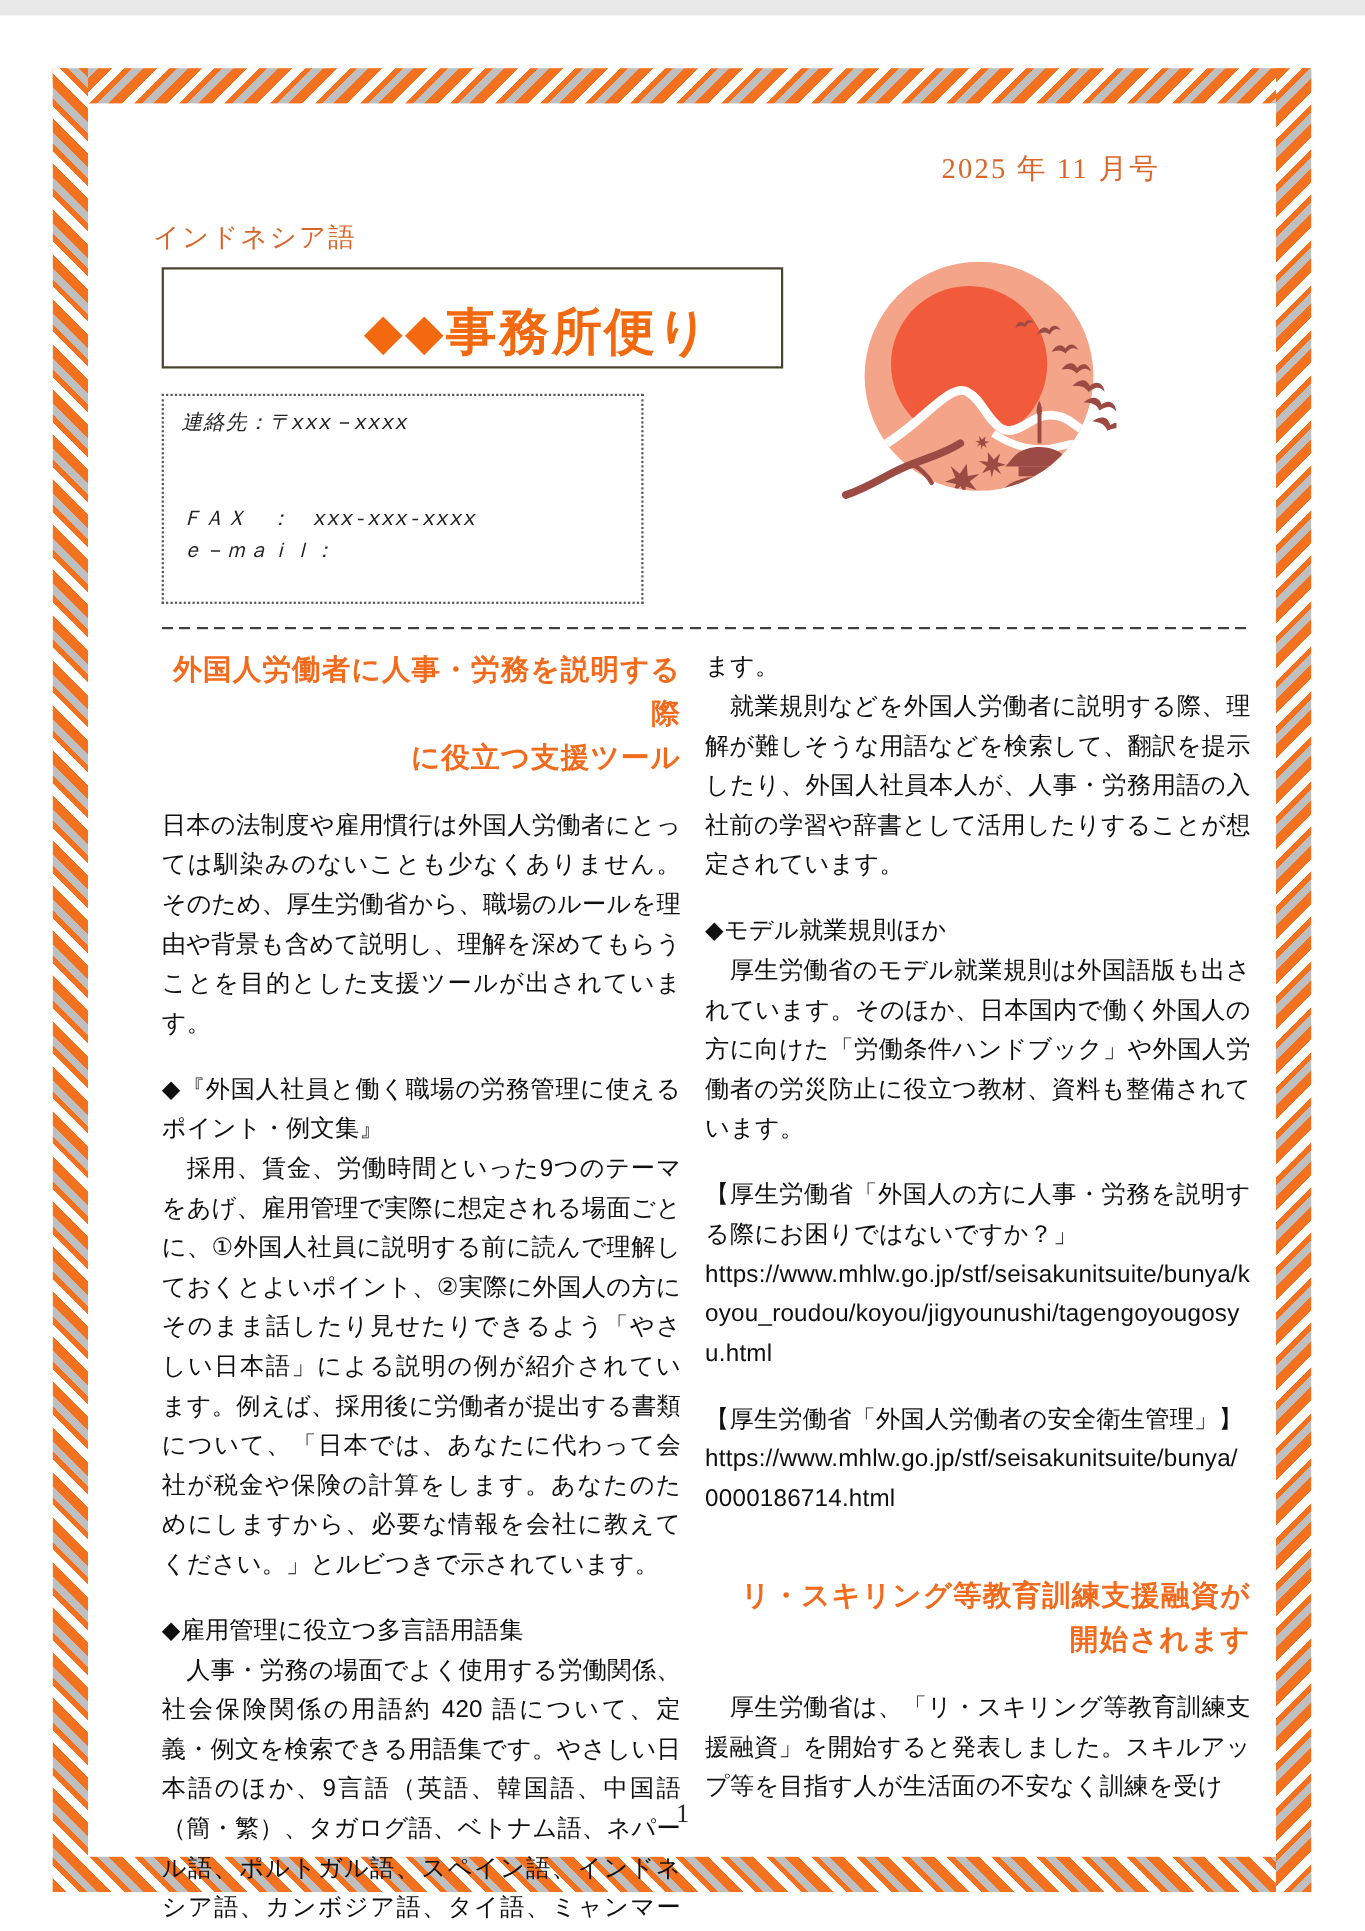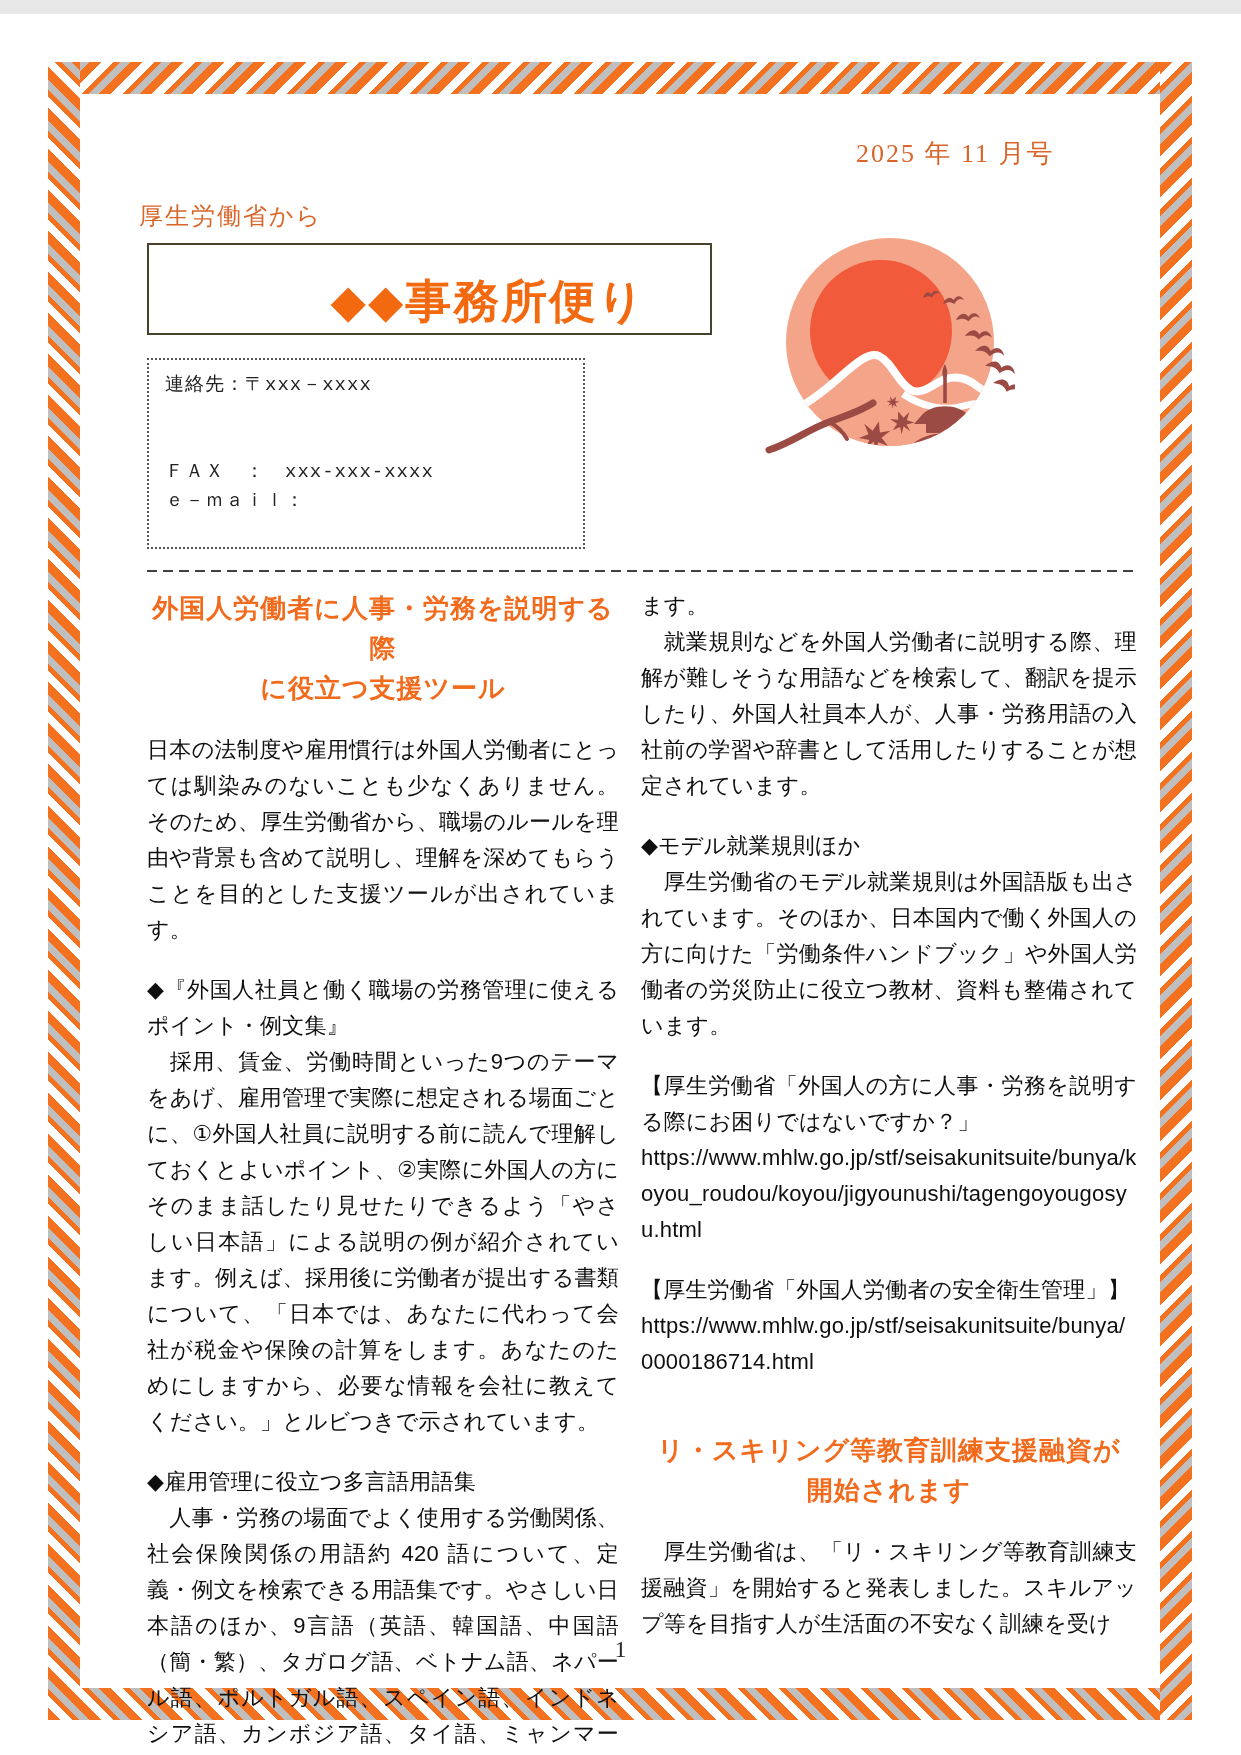--- a/index.html
+++ b/index.html
@@ -39,54 +39,54 @@
   .title-box{position:absolute;top:229px;left:147px;width:565px;height:92px;
     border:2px solid #45432C;background:#fff;
     display:flex;align-items:flex-end;justify-content:center;padding-left:118px;}
   .newsletter-title{font-family:"Liberation Serif","DejaVu Serif",serif;
     font-weight:bold;font-size:46px;color:var(--title-orange);letter-spacing:2px;white-space:nowrap;}
   
   .contact-box{position:absolute;top:344px;left:147px;width:438px;height:191px;
     border:2px dotted #555;padding:11px 8px 0 16px;
     font-family:"Liberation Mono","DejaVu Sans Mono",monospace;
     font-size:19px;line-height:29px;color:#222;letter-spacing:1px;}
-  .contact-line{min-height:29px;white-space:pre;}
+  .contact-line{min-height:29px;white-space:pre;font-style:italic;}
   
   .illustration{position:absolute;top:220px;left:763px;width:252px;height:226px;}
   
   .separator{position:absolute;top:556px;left:147px;width:992px;height:2px;
     background:repeating-linear-gradient(90deg,#3f3f3f 0 10px,transparent 10px 16px);}
   
   .col{position:absolute;top:574px;}
   .col-left{left:147px;width:472px;}
   .col-right{left:641px;width:496px;}
   .col p{margin:0;font-size:22px;line-height:36px;text-align:justify;
     letter-spacing:0.2px;color:#0f0f0f;}
   .heading-orange{margin:0;font-size:26px;line-height:40px;font-weight:bold;
-    color:var(--accent-orange);white-space:pre-line;letter-spacing:1px;text-align:center;}
+    color:var(--accent-orange);white-space:pre-line;letter-spacing:1px;text-align:right;}
   .subhead{font-weight:normal;}
   .url{font-size:20.5px;line-height:37px;word-break:break-all;letter-spacing:0.6px;}
   .mt{margin-top:24px !important;}
   .mt-lg{margin-top:50px !important;}
   
   .page-number{position:absolute;top:1622px;left:0;width:100%;text-align:center;
     font-family:"Liberation Serif","DejaVu Serif",serif;font-size:24px;color:#2a2a2a;}
 </style>
 </head>
 <body>
 
 <div class="page">
 
   <div class="band band-top"></div>
   <div class="band band-bottom"></div>
   <div class="band band-left"></div>
   <div class="band band-right"></div>
 
   <div class="issue-date">2025 年 11 月号</div>
-  <div class="office-type">厚生労働省から</div>
+  <div class="office-type">インドネシア語</div>
   <div class="title-box">
     <span class="newsletter-title">◆◆事務所便り</span>
   </div>
 
   <div class="contact-box">
     <div class="contact-line">連絡先：〒xxx－xxxx</div>
     <div class="contact-line"></div>
     <div class="contact-line"></div>
     <div class="contact-line">ＦＡＸ　：　xxx-xxx-xxxx</div>
     <div class="contact-line">ｅ－ｍａｉｌ：</div>

